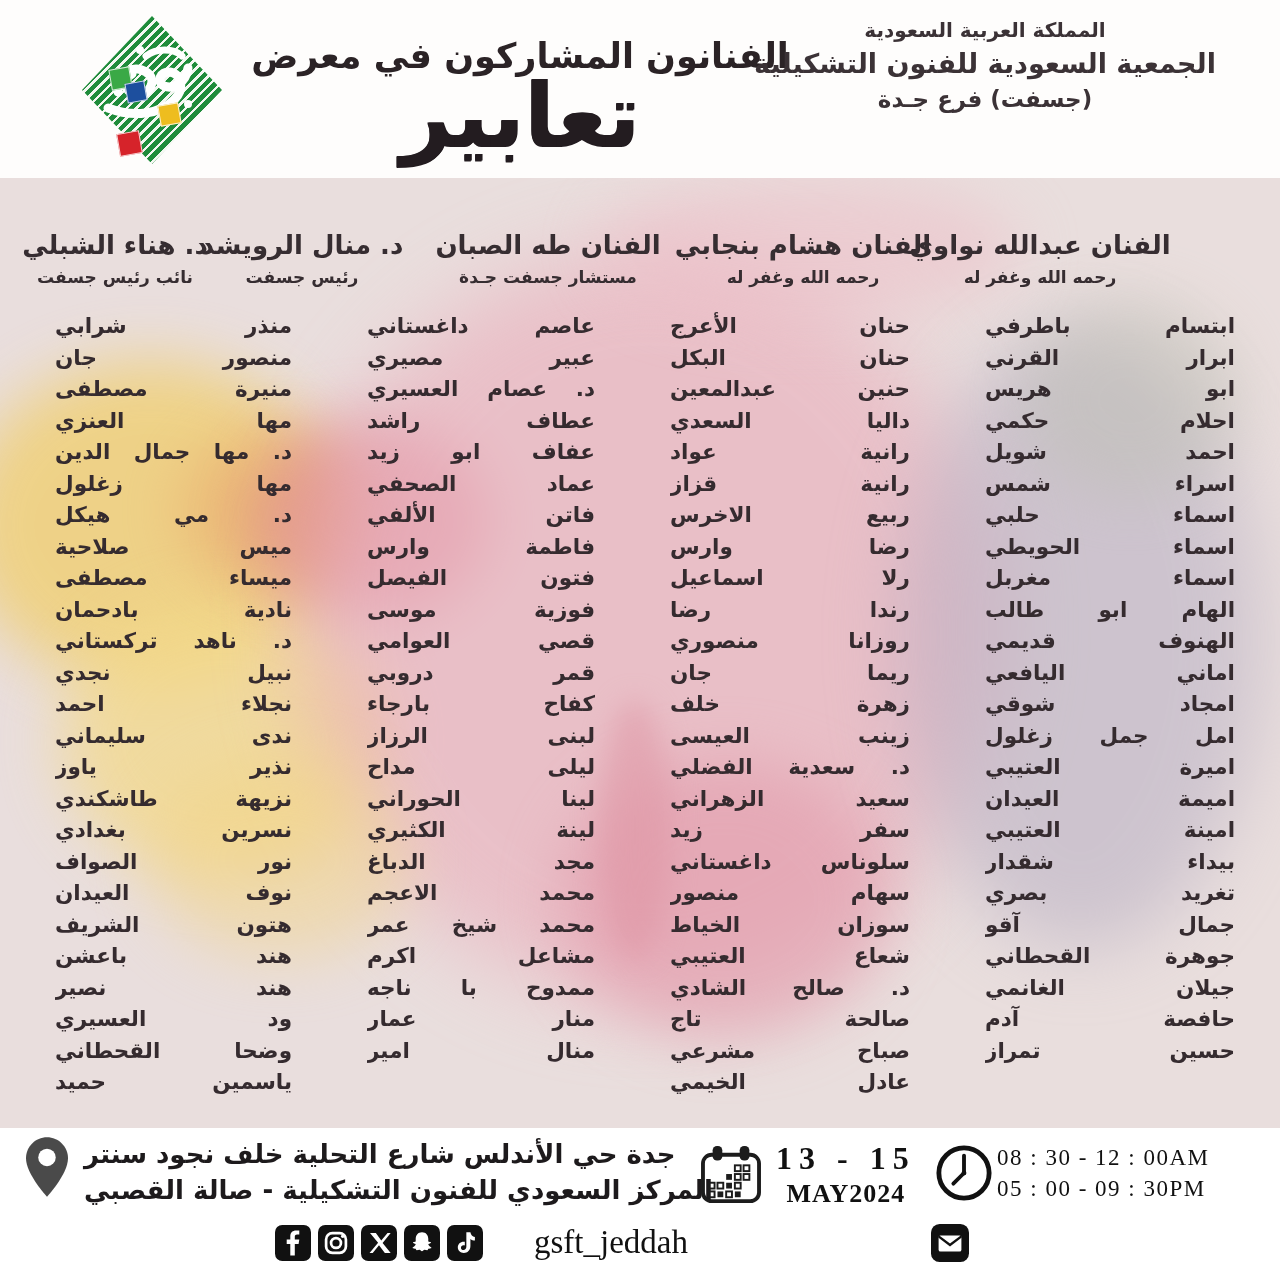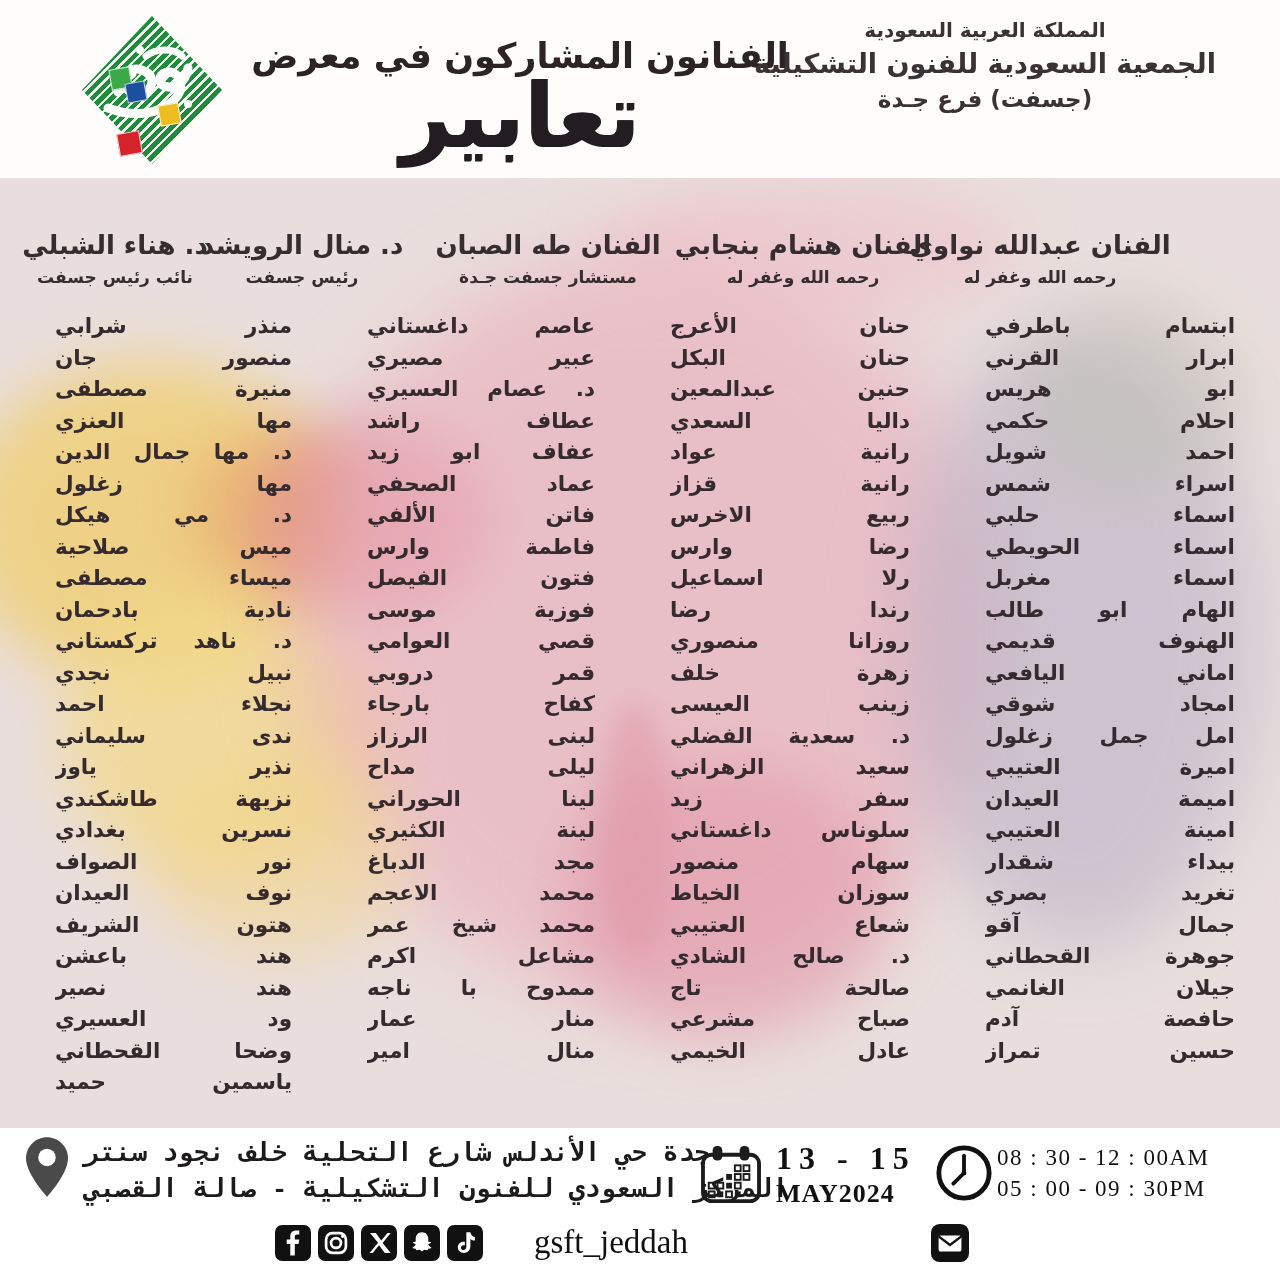--- a/index.html
+++ b/index.html
@@ -68,24 +68,24 @@
   .col:nth-child(3){width:228px;}
   .col:nth-child(4){width:237px;}
   .artist{
     direction:rtl;text-align:justify;text-align-last:justify;-moz-text-align-last:justify;
     font-size:21.5px;font-weight:bold;color:#352b2f;
     height:31.5px;line-height:31.5px;overflow:hidden;white-space:nowrap;
   }
 
   
   .footerbar{position:absolute;top:1128px;left:0;width:1280px;height:152px;background:#ffffff;z-index:3;}
-  .address-group{position:absolute;left:26px;top:8px;display:flex;align-items:flex-start;gap:16px;font-family:Liberation Mono, monospace;}
+  .address-group{position:absolute;left:26px;top:8px;display:flex;align-items:flex-start;gap:16px;}
   .address-lines{direction:rtl;text-align:left;color:#1d1a1c;font-weight:bold;font-size:26px;line-height:36px;white-space:nowrap;}
   .date-group{position:absolute;left:700px;top:12px;display:flex;align-items:center;gap:14px;}
-  .date-lines{text-align:left;font-family:"Liberation Serif","DejaVu Serif",serif;color:#111;}
+  .date-lines{text-align:center;font-family:"Liberation Serif","DejaVu Serif",serif;color:#111;}
   .date-days{font-size:32px;font-weight:bold;letter-spacing:7px;white-space:nowrap;}
   .date-month{font-size:26px;font-weight:bold;letter-spacing:1px;margin-top:2px;}
   .time-group{position:absolute;left:935px;top:14px;display:flex;align-items:center;gap:4px;}
   .time-lines{font-family:"Liberation Serif","DejaVu Serif",serif;font-size:23px;letter-spacing:1.5px;color:#111;line-height:31px;white-space:nowrap;}
   .social-group{position:absolute;left:275px;top:96px;display:flex;align-items:center;gap:7px;}
   .icon-btn{width:36px;height:36px;display:inline-block;}
   .handle{font-family:"Liberation Serif","DejaVu Serif",serif;font-size:33px;color:#111;margin-left:44px;}
   .email-group{position:absolute;left:796px;top:96px;display:flex;align-items:center;gap:14px;flex-direction:column;}
   .email-text{font-family:"Liberation Serif","DejaVu Serif",serif;font-size:33px;color:#111;}
 </style>
@@ -191,20 +191,21 @@
             <div class="artist">حنان البكل</div>
             <div class="artist">حنين عبدالمعين</div>
             <div class="artist">داليا السعدي</div>
             <div class="artist">رانية عواد</div>
             <div class="artist">رانية قزاز</div>
             <div class="artist">ربيع الاخرس</div>
             <div class="artist">رضا وارس</div>
             <div class="artist">رلا اسماعيل</div>
             <div class="artist">رندا رضا</div>
             <div class="artist">روزانا منصوري</div>
+            <div class="artist">ريما جان</div>
             <div class="artist">زهرة خلف</div>
             <div class="artist">زينب العيسى</div>
             <div class="artist">د. سعدية الفضلي</div>
             <div class="artist">سعيد الزهراني</div>
             <div class="artist">سفر زيد</div>
             <div class="artist">سلوناس داغستاني</div>
             <div class="artist">سهام منصور</div>
             <div class="artist">سوزان الخياط</div>
             <div class="artist">شعاع العتيبي</div>
             <div class="artist">د. صالح الشادي</div>

